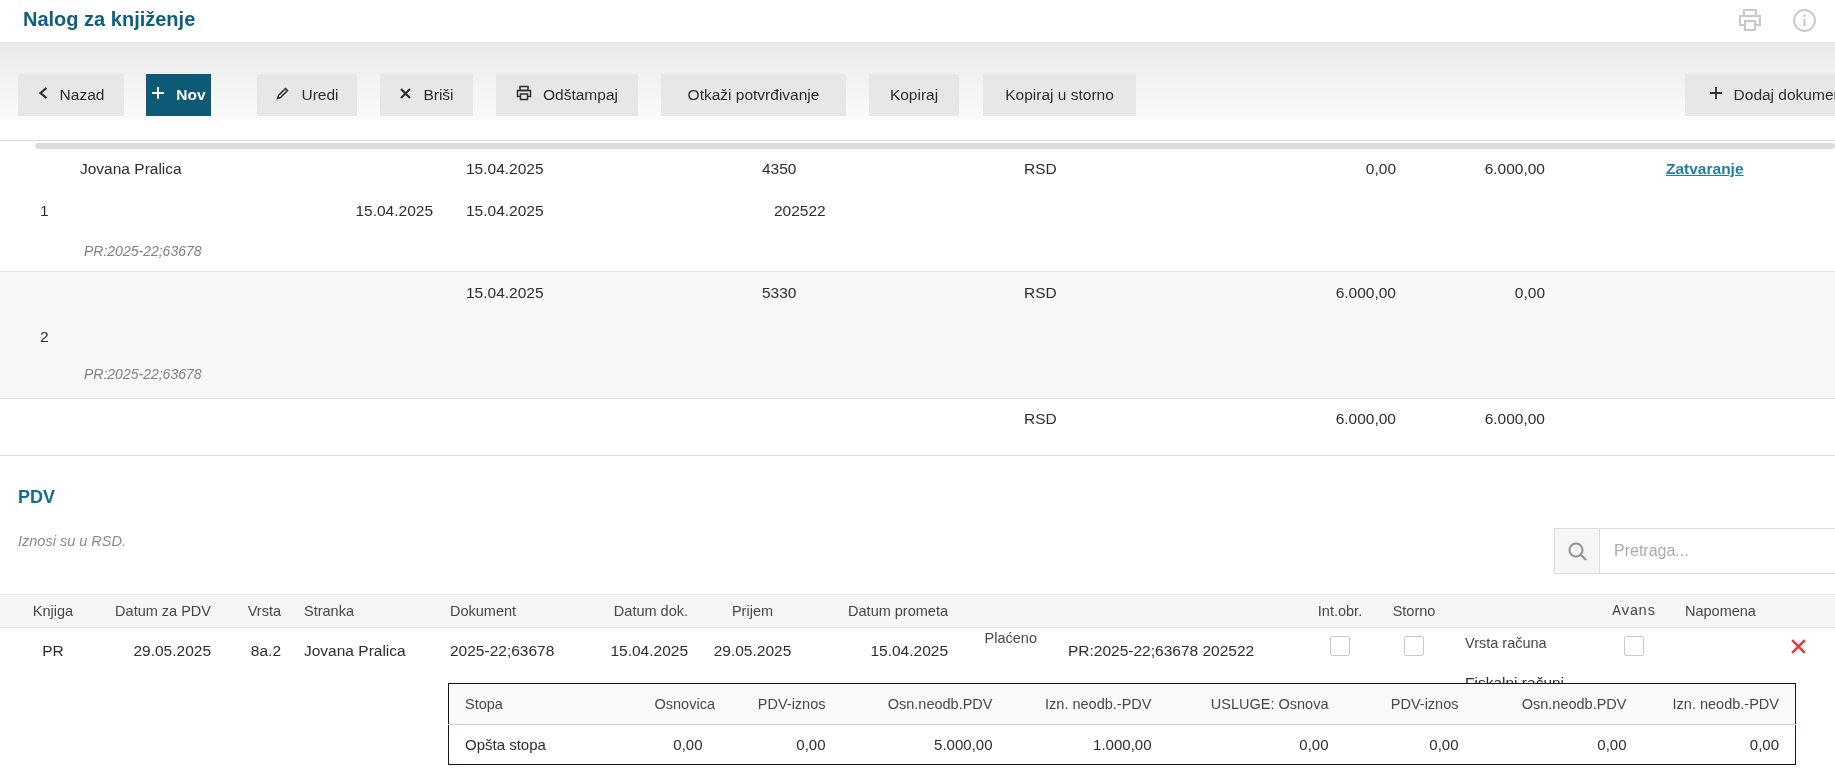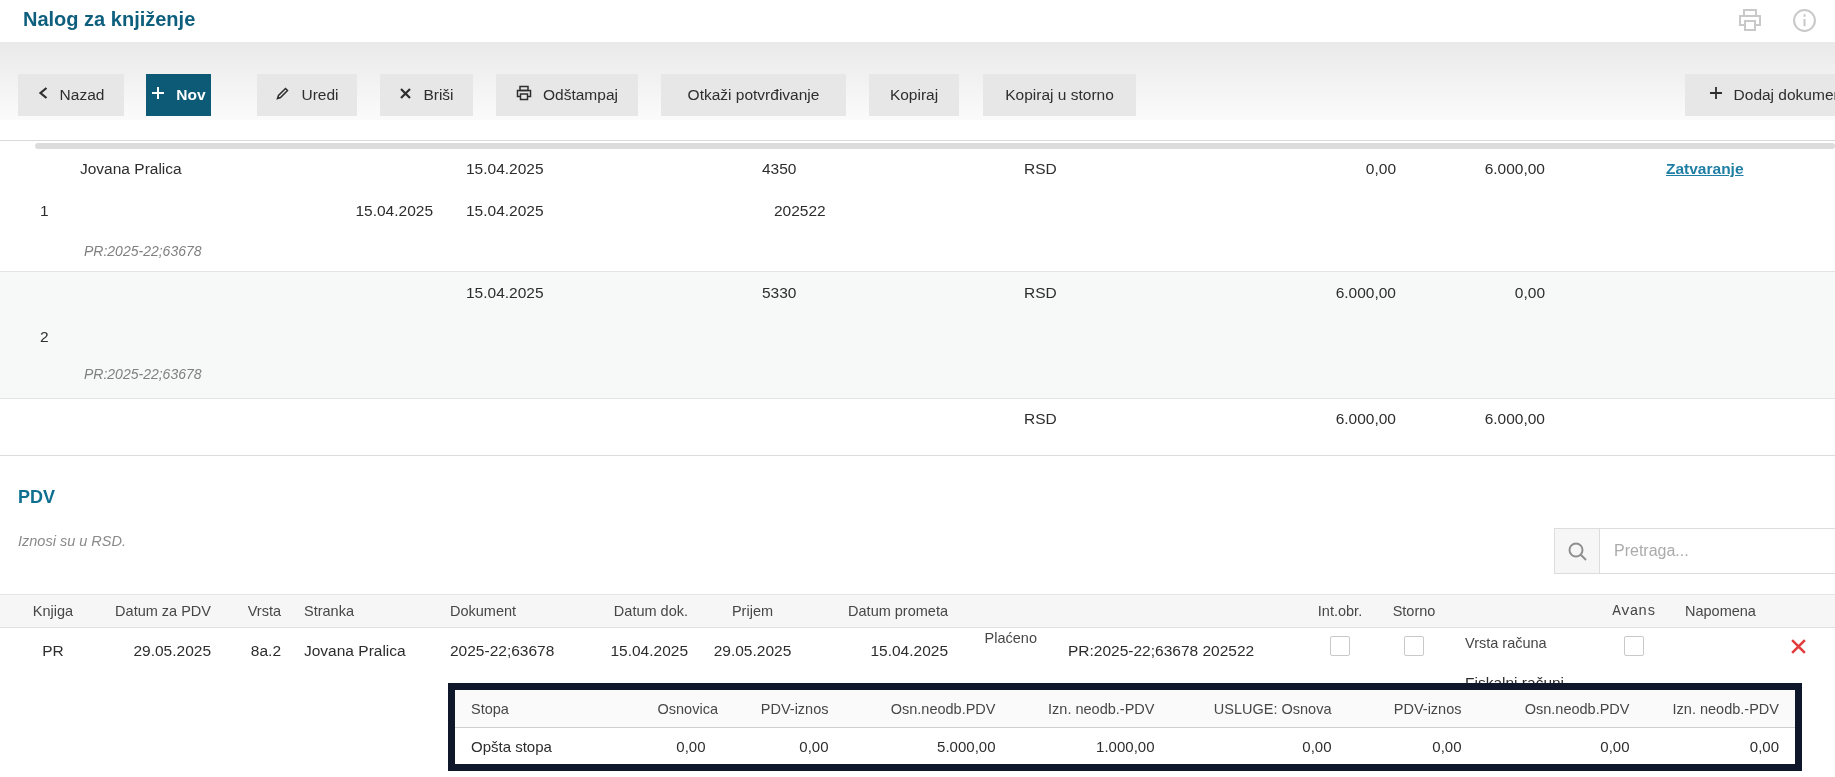--- a/index.html
+++ b/index.html
@@ -69,21 +69,21 @@
   .c-placeno{left:966px;width:71px;text-align:right;margin-top:27px;}
   .c-stavka{left:1068px;width:240px;text-align:left;}
   .c-intobr{left:1308px;width:64px;text-align:center;}
   .c-storno{left:1382px;width:64px;text-align:center;}
   .c-vracuna{left:1465px;width:130px;text-align:left;margin-top:32px;}
   .c-avans{left:1602px;width:64px;text-align:center;font-family:Liberation Mono, monospace;}
   .c-napomena{left:1685px;width:100px;text-align:left;}
 
   
   .subtable{position:absolute;left:448px;top:683px;width:1347px;border-collapse:collapse;table-layout:fixed;
-    border:7px solid #0f172a;background:#fff;}
+    border:1px solid #0f172a;background:#fff;}
   .subtable th{font-weight:normal;font-size:14.5px;color:#474747;background:#fafafa;
     border-bottom:1px solid #cfcfcf;height:41px;padding:0 16px;text-align:right;white-space:nowrap;overflow:hidden;}
   .subtable td{font-size:15px;color:#2d2d2d;height:40px;padding:0 16px;text-align:right;white-space:nowrap;overflow:hidden;}
   .subtable th:first-child,.subtable td:first-child{text-align:left;}
 </style>
 </head>
 <body>
 
 <div class="app-header">
   <div class="page-title">Nalog za knjiženje</div>

